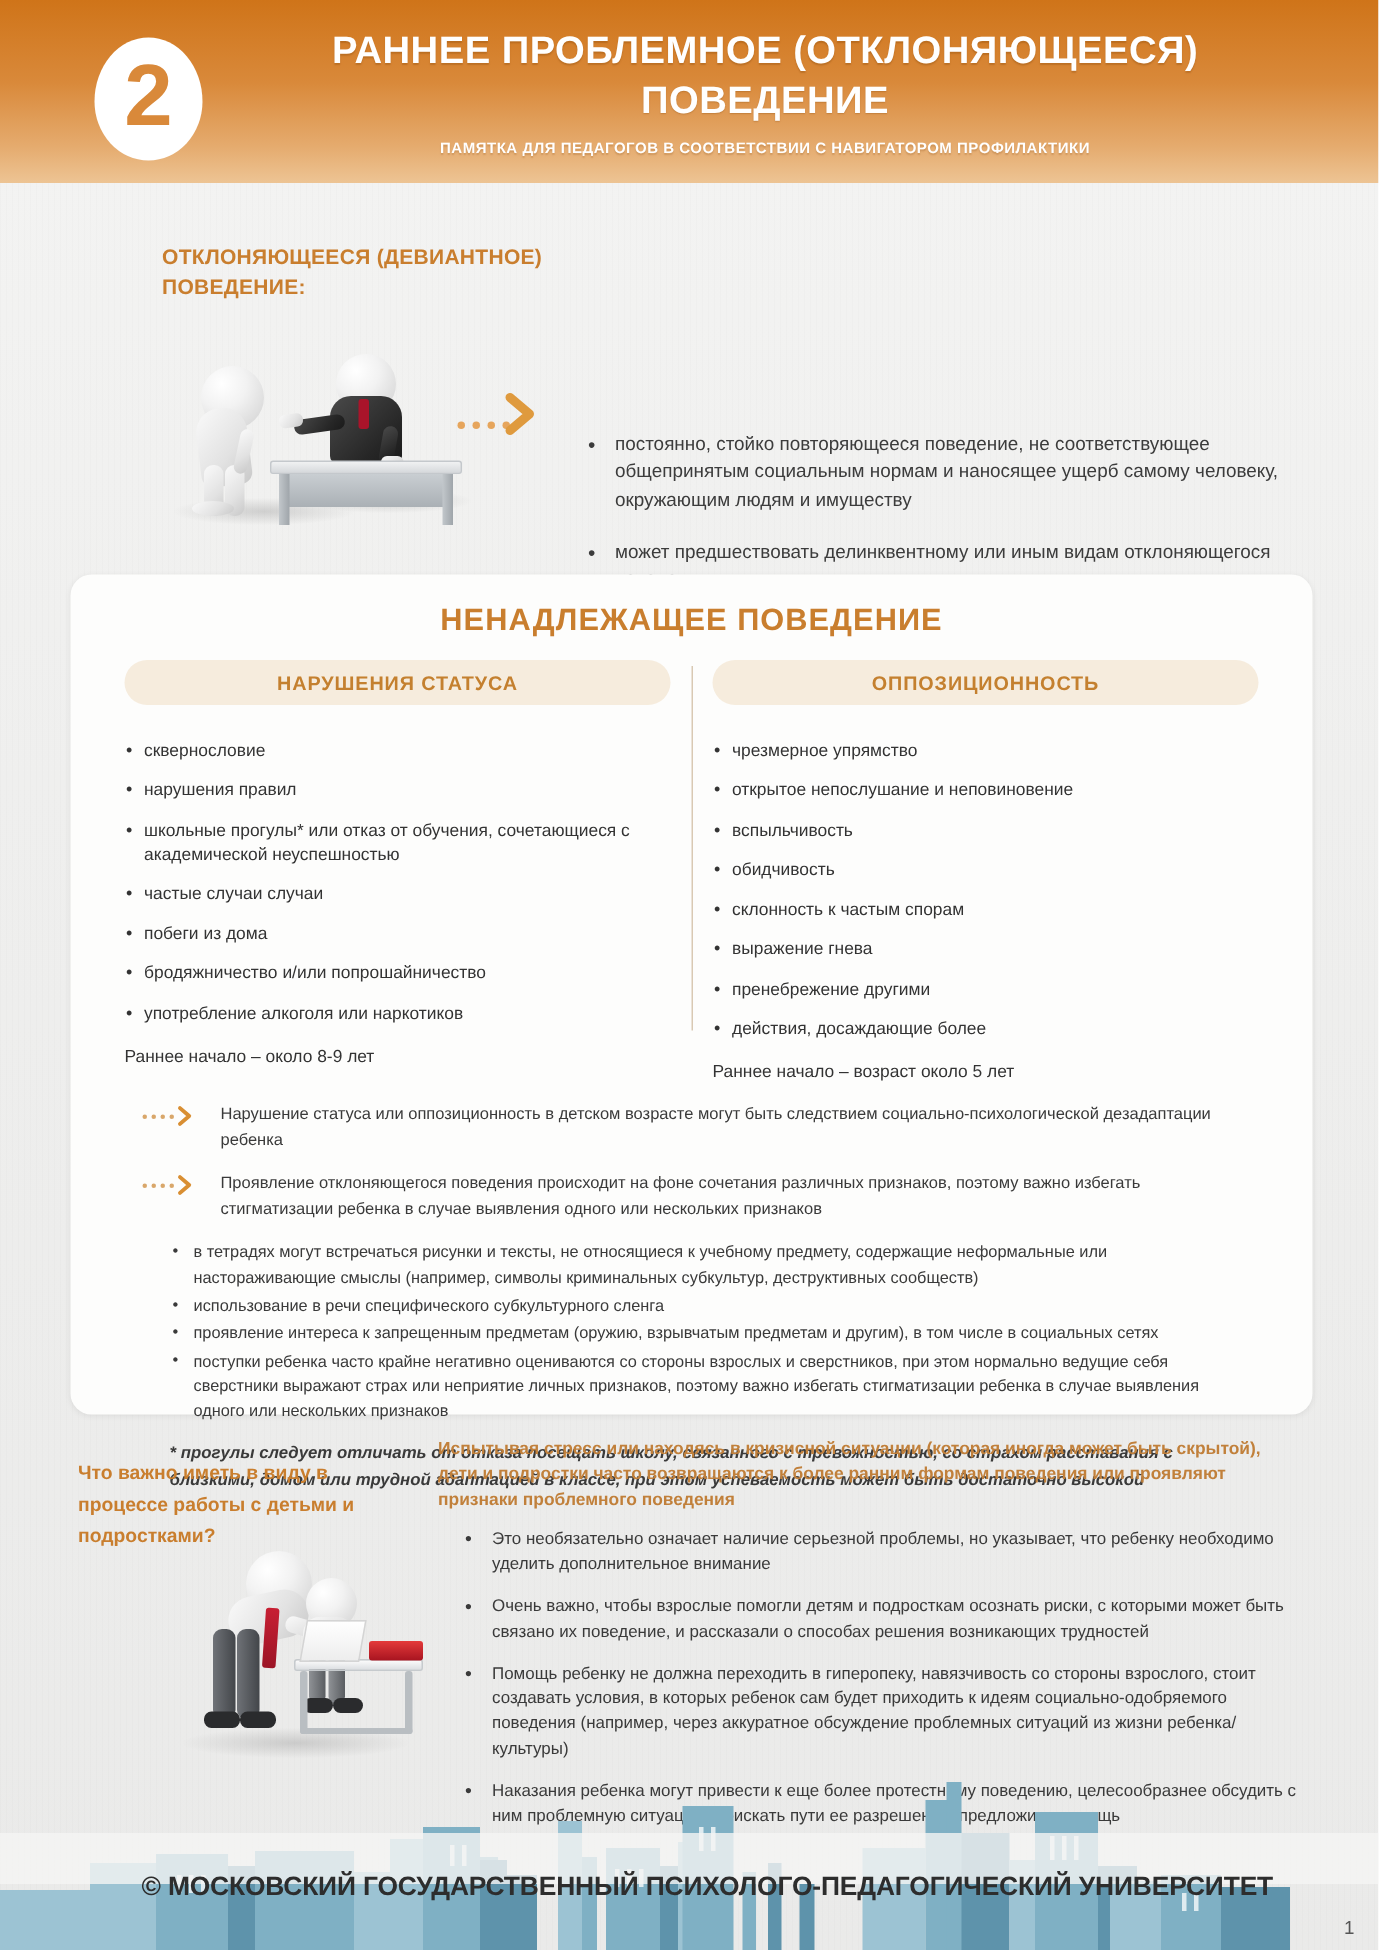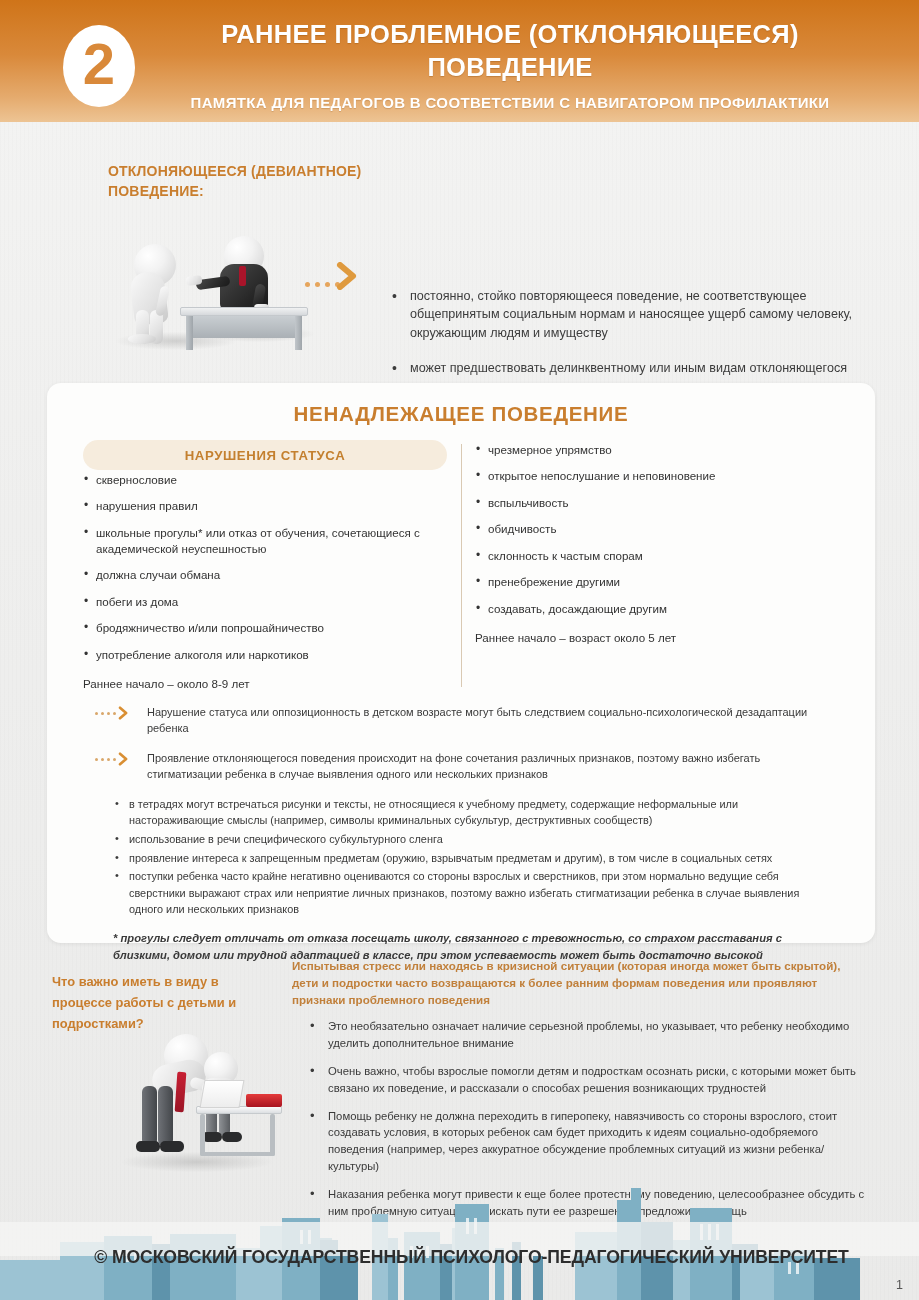--- a/index.html
+++ b/index.html
@@ -61,21 +61,21 @@
   .header-title {
     font-size: 25.5px;
     font-weight: bold;
     color: #ffffff;
     letter-spacing: 0.3px;
     line-height: 1.28;
     text-shadow: 0 1px 1px rgba(120,60,0,0.28);
   }
   .header-sub {
     margin-top: 11px;
-    font-size: 15px;
+    font-size: 10px;
     font-weight: bold;
     color: #ffffff;
     letter-spacing: 0.35px;
     text-shadow: 0 1px 1px rgba(120,60,0,0.22);
   }
 
   
   .intro {
     position: relative;
     height: 248px;
@@ -210,21 +210,21 @@
     border-radius: 16px;
     height: 30px;
     display: flex;
     align-items: center;
     justify-content: center;
     font-size: 13.2px;
     font-weight: bold;
     color: #c4802f;
     letter-spacing: 0.6px;
   }
-  .col ul { margin-top: 2px; }
+  .col ul { margin-top: 23px; }
   .col li {
     list-style: none;
     position: relative;
     padding-left: 13px;
     margin-bottom: 10.5px;
     font-size: 11.6px;
     color: #333333;
     line-height: 1.38;
   }
   .col li:before {
@@ -480,37 +480,39 @@
 
     <div class="cols">
       <div class="col-divider"></div>
 
       <div class="col">
         <div class="pill">НАРУШЕНИЯ СТАТУСА</div>
         <ul>
           <li>сквернословие</li>
           <li>нарушения правил</li>
           <li>школьные прогулы* или отказ от обучения, сочетающиеся с академической неуспешностью</li>
-          <li>должна случаи обмана</li>
+          <li>частые случаи случаи</li>
           <li>побеги из дома</li>
           <li>бродяжничество и/или попрошайничество</li>
           <li>употребление алкоголя или наркотиков</li>
         </ul>
         <div class="col-note">Раннее начало – около 8-9 лет</div>
       </div>
 
       <div class="col">
+        <div class="pill">ОППОЗИЦИОННОСТЬ</div>
         <ul>
           <li>чрезмерное упрямство</li>
           <li>открытое непослушание и неповиновение</li>
           <li>вспыльчивость</li>
           <li>обидчивость</li>
           <li>склонность к частым спорам</li>
+          <li>выражение гнева</li>
           <li>пренебрежение другими</li>
-          <li>создавать, досаждающие другим</li>
+          <li>действия, досаждающие более</li>
         </ul>
         <div class="col-note">Раннее начало – возраст около 5 лет</div>
       </div>
     </div>
 
     <div class="arrow-notes">
       <div class="arrow-note">
         <span class="mini-arrow">
           <i style="left:0px;"></i>
             <i style="left:6px;"></i>

